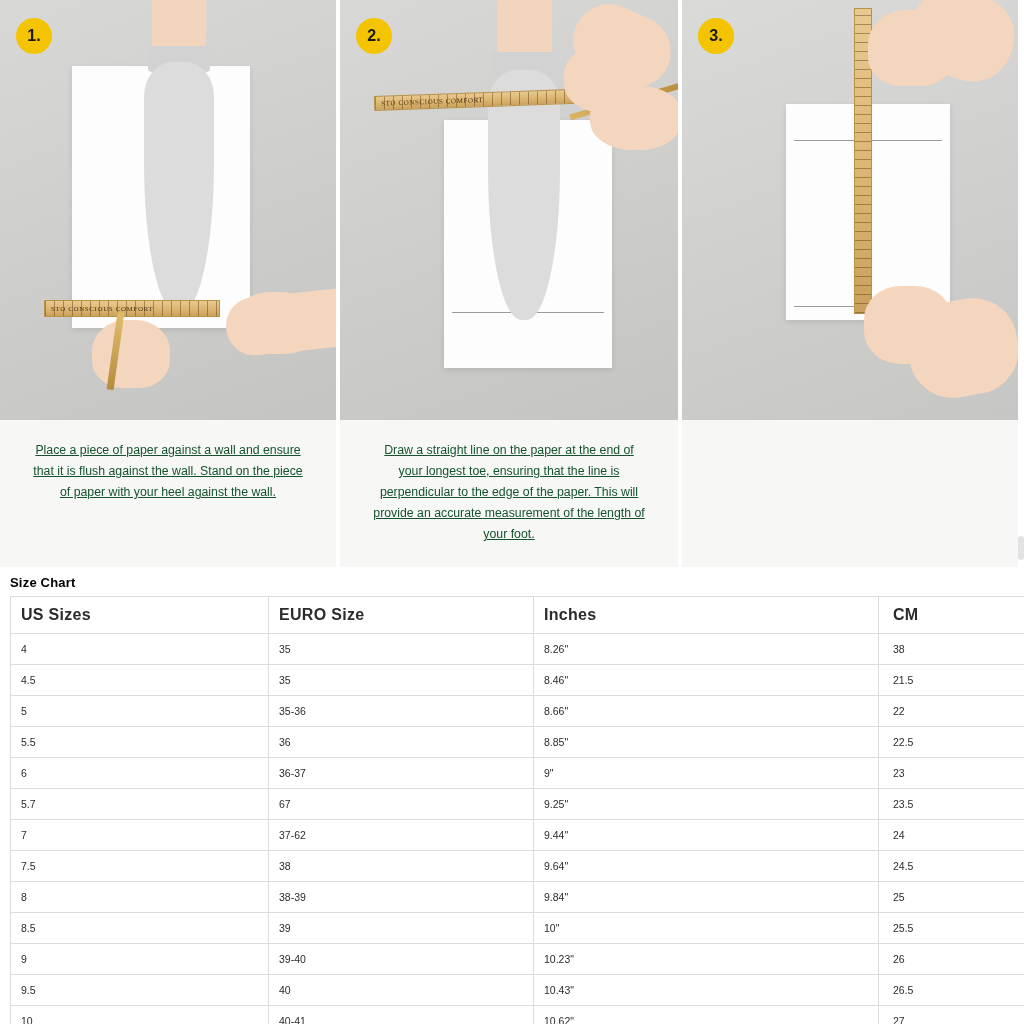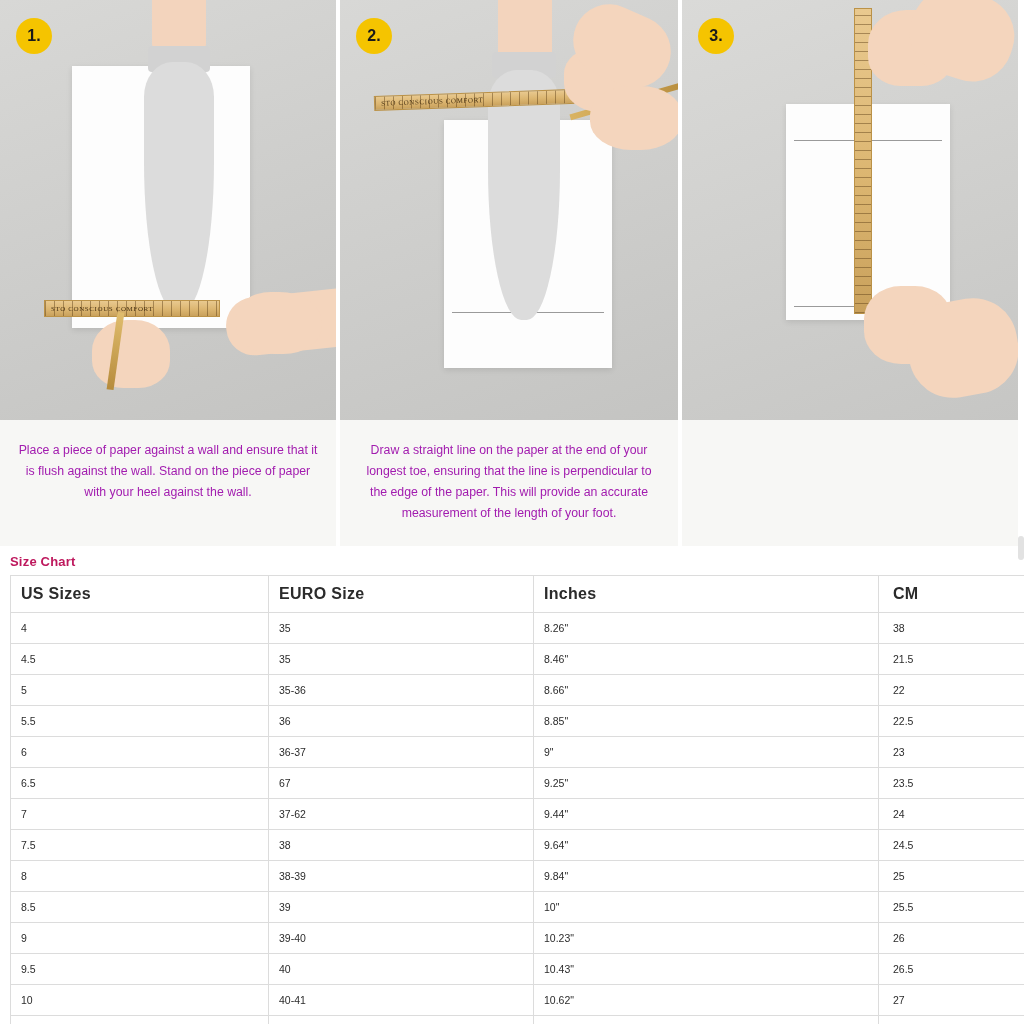--- a/index.html
+++ b/index.html
@@ -122,40 +122,41 @@
     background: linear-gradient(90deg,#d9b362,#b98f3f);
   }
   .line-mark {
     position: absolute;
     height: 1px;
     background: #9a9a9a;
   }
 
   
   .caption {
-    padding: 20px 18px 22px;
+    padding: 20px 32px 22px;
     text-align: center;
     font-size: 12.3px;
     line-height: 21px;
-    color: #a21caf;
+    color: #14532d;
     background: #f7f7f5;
     flex: 1;
+    text-decoration: underline;
   }
   .step.third .caption { background: #ffffff; }
   .step.third .photo .wall { background: linear-gradient(160deg,#dadad8 0%, #d0d0ce 50%, #c6c6c4 100%); }
 
   
   .chart-wrap {
     padding: 0 0 0 0;
     background: #fff;
   }
   .chart-title {
     font-size: 13px;
     font-weight: bold;
-    color: #be185d;
+    color: #000000;
     padding: 8px 0 6px 10px;
     letter-spacing: .2px;
   }
   table.size-chart {
     border-collapse: collapse;
     width: 1014px;
     margin-left: 10px;
     table-layout: fixed;
   }
   table.size-chart th, table.size-chart td {
@@ -298,21 +299,21 @@
             <td>8.85"</td>
             <td class="cm-pad">22.5</td>
           </tr>
           <tr>
             <td>6</td>
             <td>36-37</td>
             <td>9"</td>
             <td class="cm-pad">23</td>
           </tr>
           <tr>
-            <td>6.5</td>
+            <td>5.7</td>
             <td>67</td>
             <td>9.25"</td>
             <td class="cm-pad">23.5</td>
           </tr>
           <tr>
             <td>7</td>
             <td>37-62</td>
             <td>9.44"</td>
             <td class="cm-pad">24</td>
           </tr>

